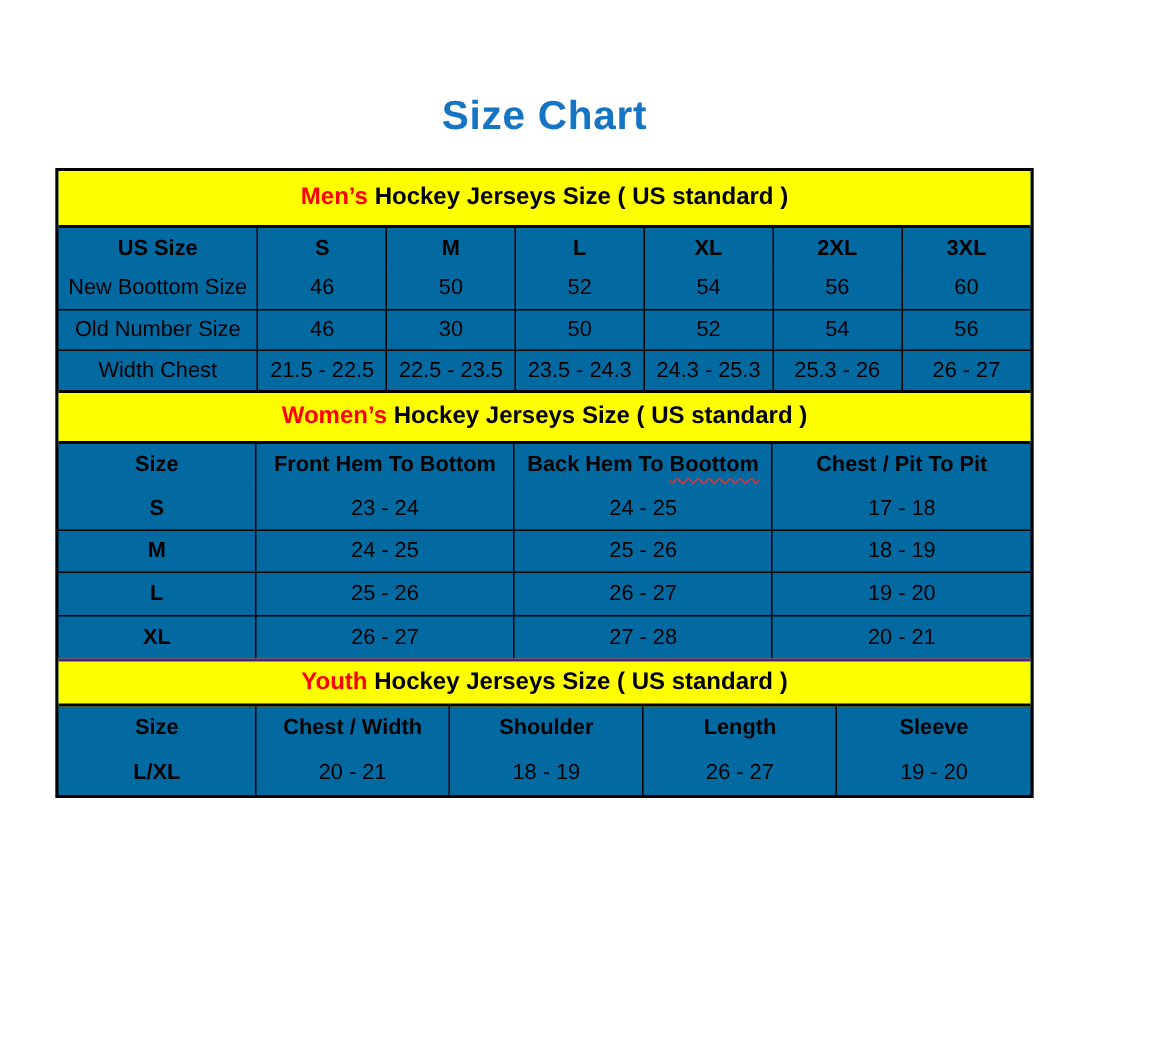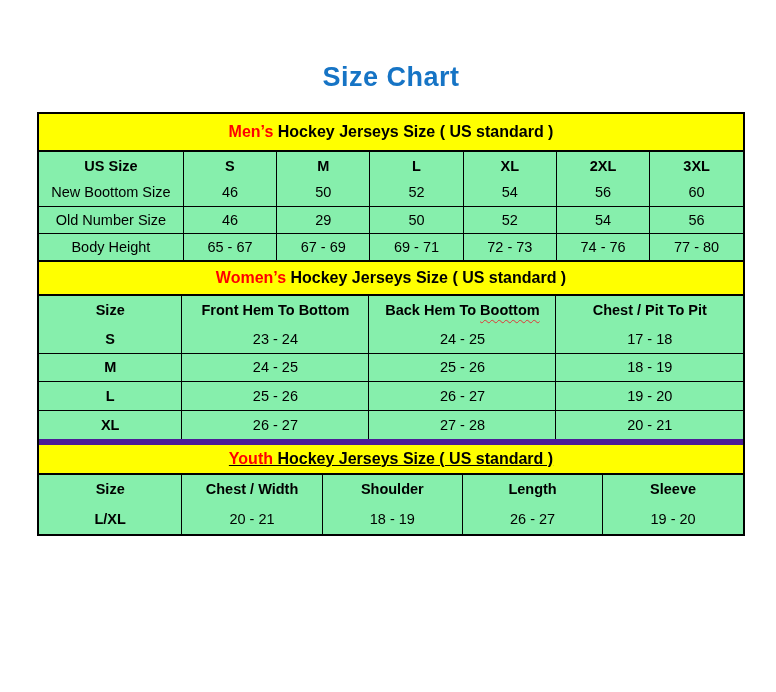--- a/index.html
+++ b/index.html
@@ -14,48 +14,48 @@
     margin: 0;
     padding: 0;
     background: #ffffff;
     width: 776px;
     height: 692px;
     overflow: hidden;
     font-family: "Liberation Sans", sans-serif;
     color: var(--text-black, #000);
   }
   .content {
-    width: 708px;
+    width: 652px;
     margin-left: 37px;
   }
   .page-title {
     margin: 0;
     padding-top: 62px;
     padding-bottom: 19px;
     text-align: center;
     font-size: 27px;
     font-weight: bold;
     letter-spacing: 0.5px;
     color: var(--title-blue, #1674c5);
   }
   .chart-wrap {
     border: 2px solid #000;
-    background: #86efac;
+    background: #0369a1;
   }
   .band {
     background: var(--band-yellow, #ffff00);
     border-bottom: 2px solid #000;
     text-align: center;
     font-weight: bold;
     font-size: 16px;
   }
   .band + table { border-top: none; }
   .band-men   { padding: 9px 0; border-top: none; }
   .band-women { padding: 7px 0; border-top: 2px solid #000; }
-  .band-youth { padding: 5px 0; border-top: 6px solid #4c1d95; text-decoration: underline; }
+  .band-youth { padding: 5px 0; border-top: 2px solid #4c1d95; }
   .band .hl { color: var(--highlight-red, #ff0000); }
   table.sec-table {
     width: 100%;
     border-collapse: collapse;
     table-layout: fixed;
     border-radius: 20px;
   }
   .sec-table th, .sec-table td {
     border: 1px solid #000;
     text-align: center;
@@ -114,34 +114,34 @@
             <td>46</td>
             <td>50</td>
             <td>52</td>
             <td>54</td>
             <td>56</td>
             <td>60</td>
           </tr>
           <tr>
             <td>Old Number Size</td>
             <td>46</td>
-            <td>29</td>
+            <td>30</td>
             <td>50</td>
             <td>52</td>
             <td>54</td>
             <td>56</td>
           </tr>
           <tr>
-            <td>Body Height</td>
-            <td>65 - 67</td>
-            <td>67 - 69</td>
-            <td>69 - 71</td>
-            <td>72 - 73</td>
-            <td>74 - 76</td>
-            <td>77 - 80</td>
+            <td>Width Chest</td>
+            <td>21.5 - 22.5</td>
+            <td>22.5 - 23.5</td>
+            <td>23.5 - 24.3</td>
+            <td>24.3 - 25.3</td>
+            <td>25.3 - 26</td>
+            <td>26 - 27</td>
           </tr>
         </tbody>
       </table>
 
     <div class="band band-women"><span class="hl">Women’s</span><span> Hockey Jerseys Size ( US standard )</span></div>
     <table class="sec-table women">
         <thead>
           <tr>
             <th>Size</th>
             <th>Front Hem To Bottom</th>

